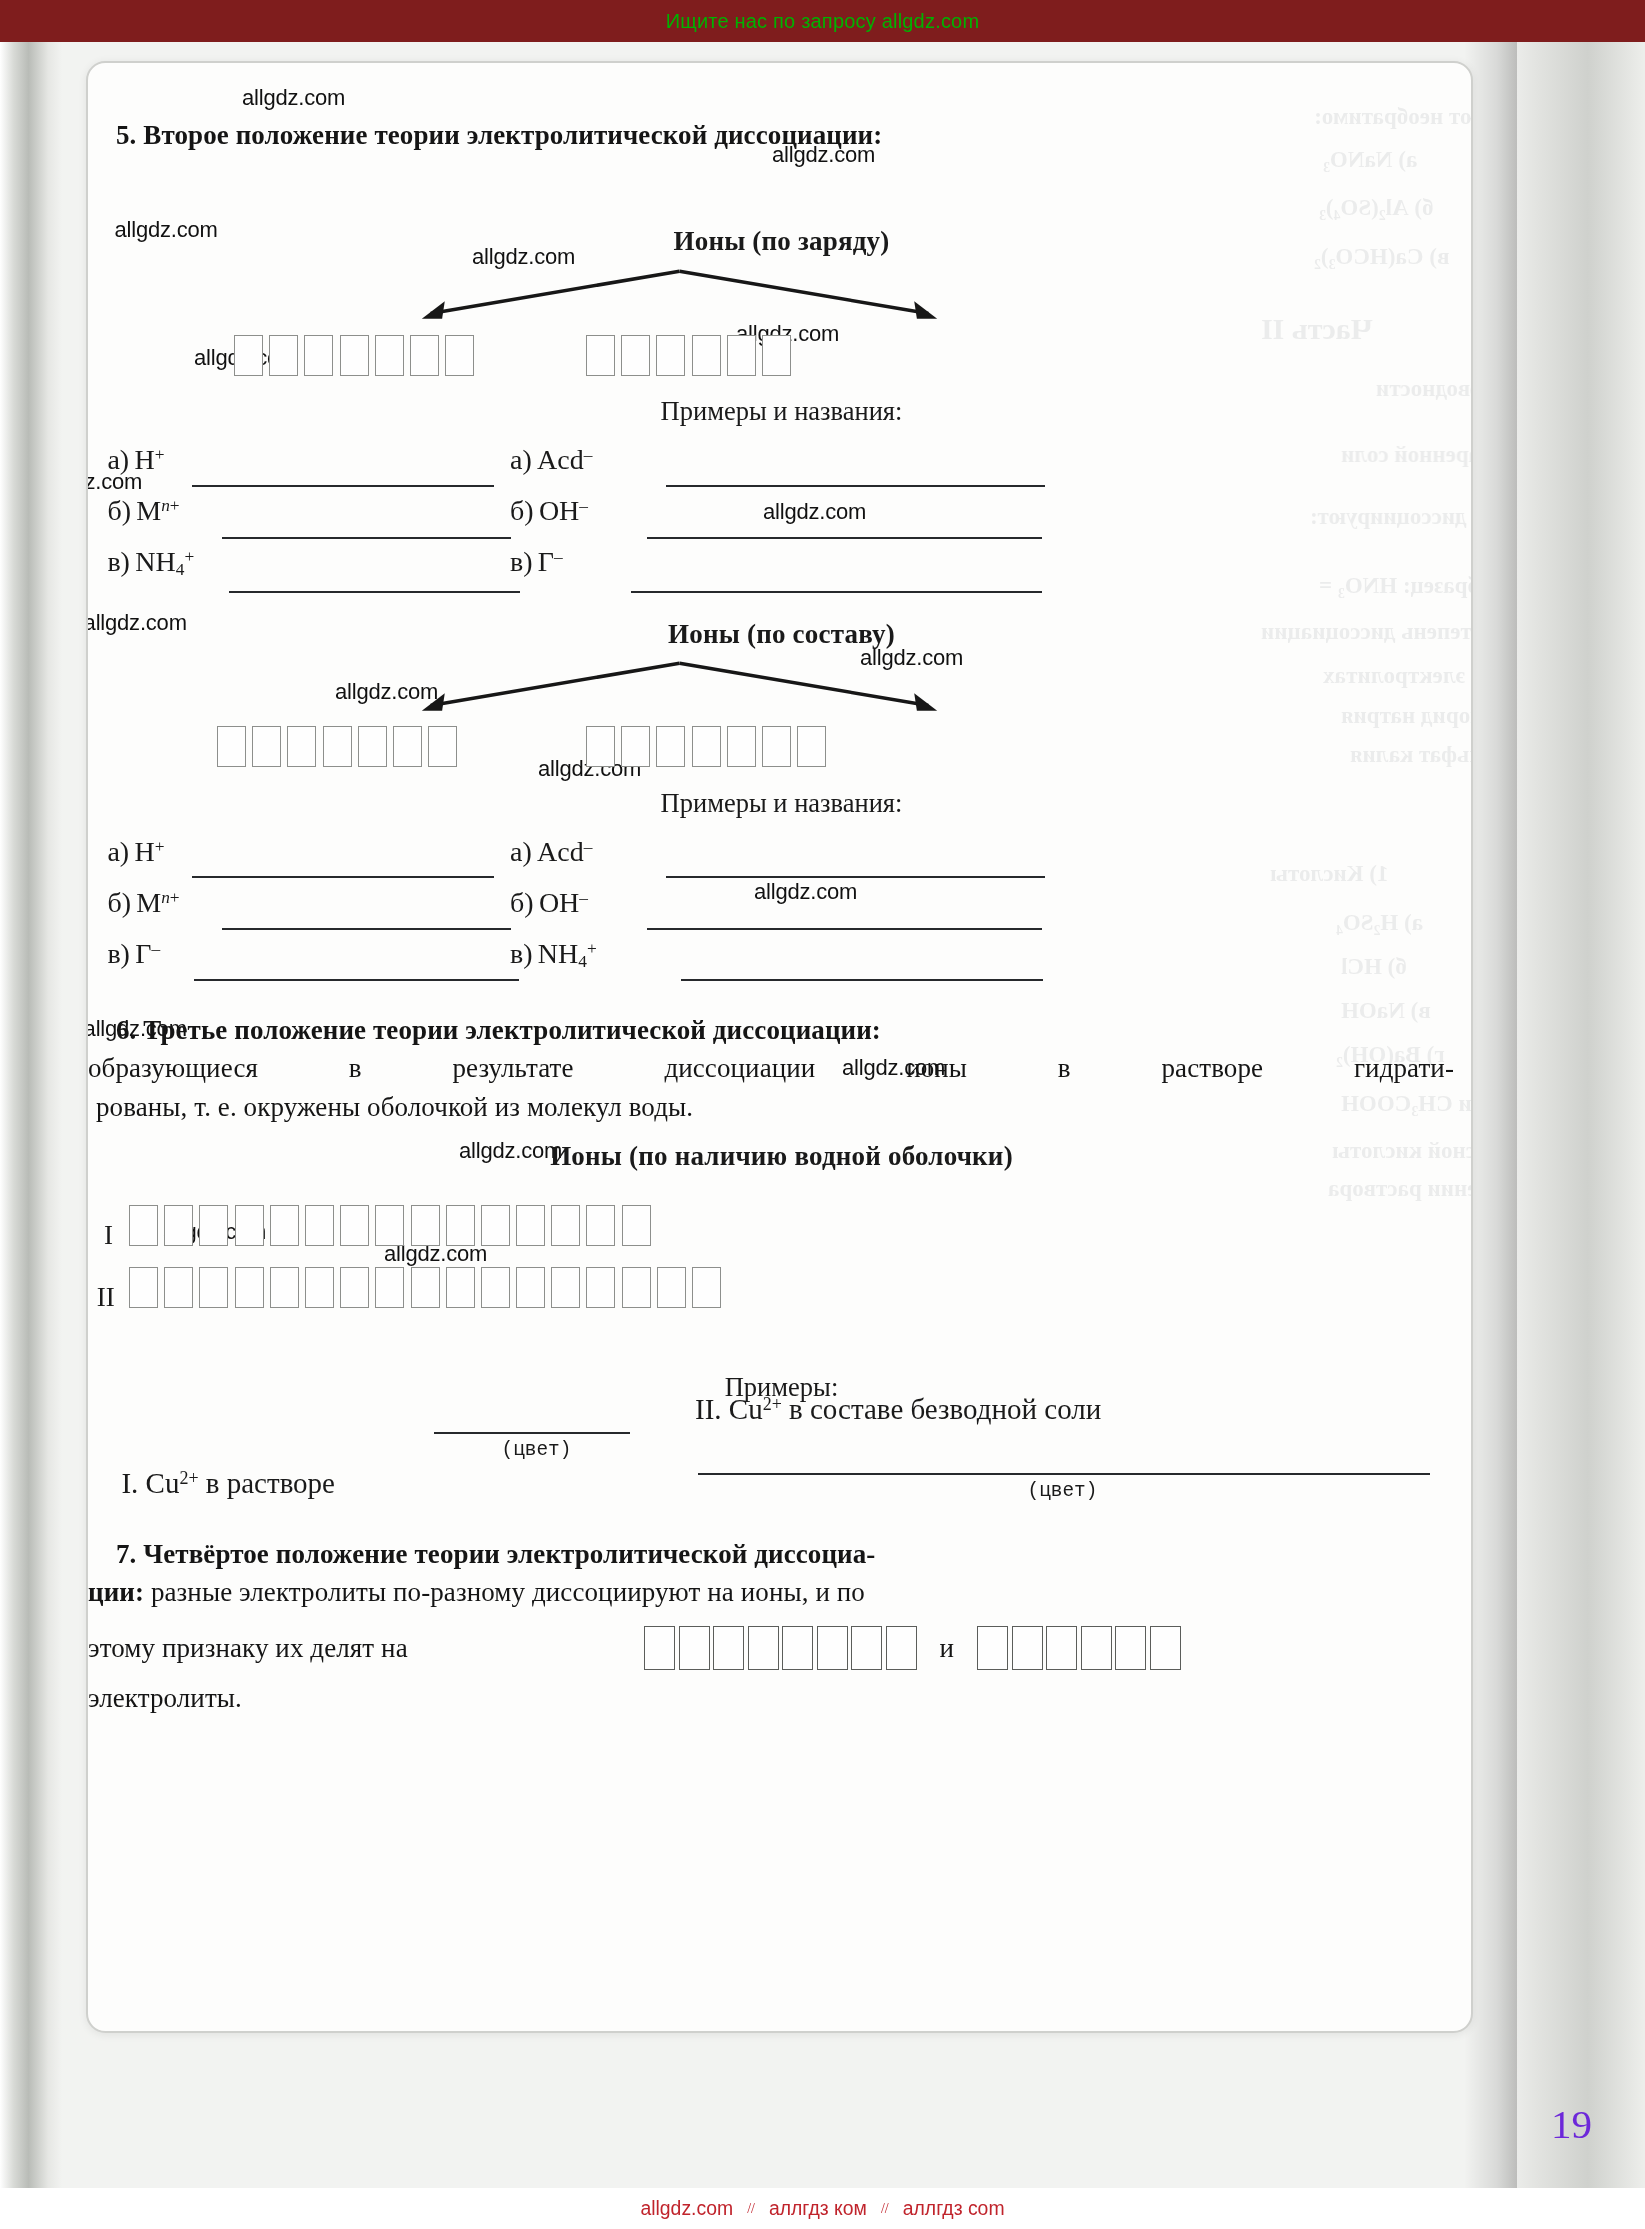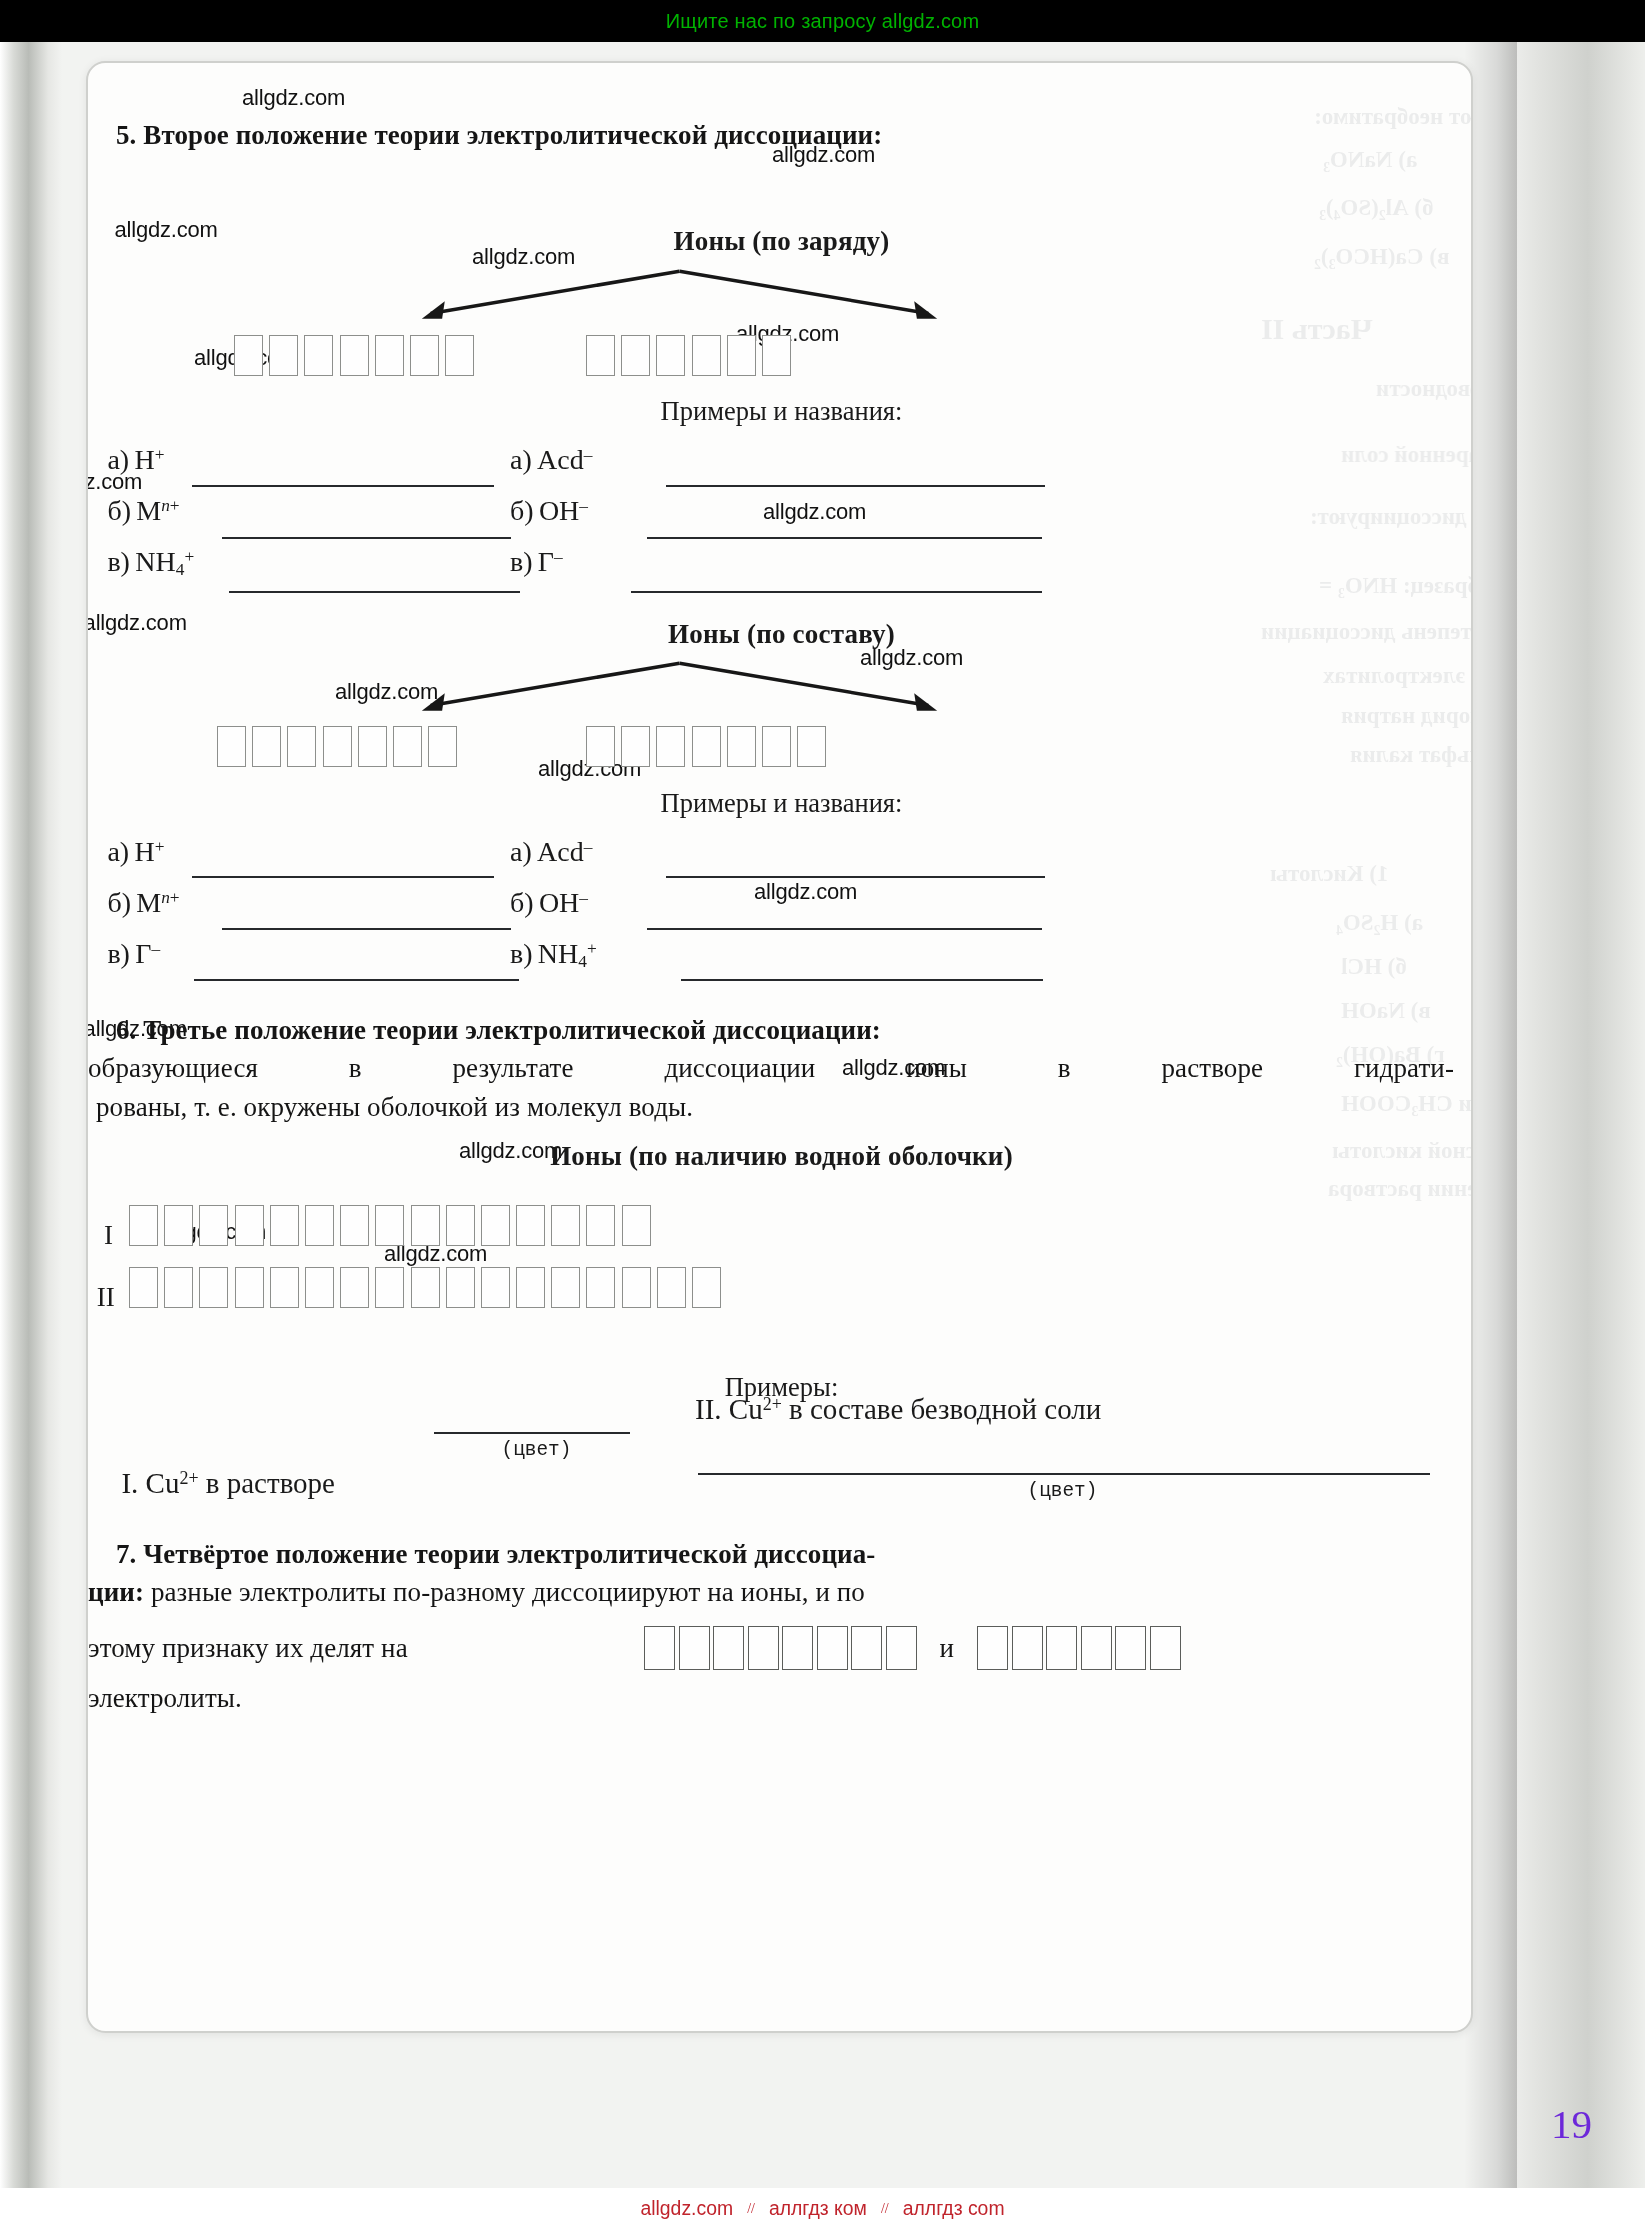--- a/index.html
+++ b/index.html
@@ -8,21 +8,21 @@
     width: 1645px; height: 2229px;
     background: #ffffff;
     font-family: "Liberation Serif", "DejaVu Serif", serif;
     position: relative;
     overflow: hidden;
   }
 
   
   #promo-bar{
     position:absolute; top:0; left:0; width:1645px; height:42px;
-    background:#000000;
+    background:#7f1d1d;
     display:flex; align-items:center; justify-content:center;
   }
   #promo-bar .promo-text{
     color:#00b200;
     font-family:"Liberation Sans","DejaVu Sans",sans-serif;
     font-size:20px; letter-spacing:0.2px;
   }
 
   
   #scan{

